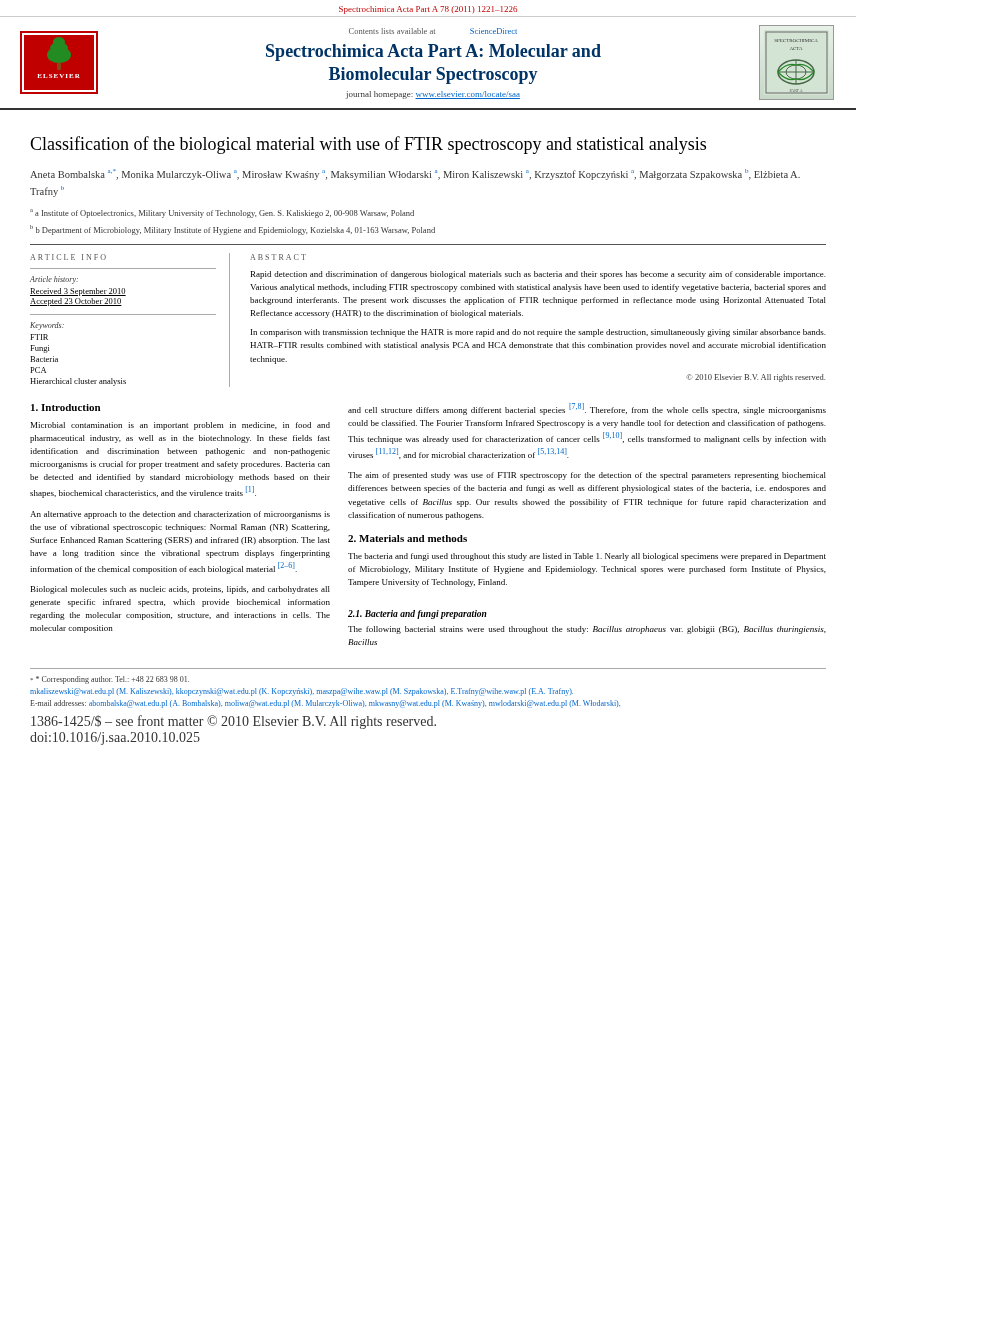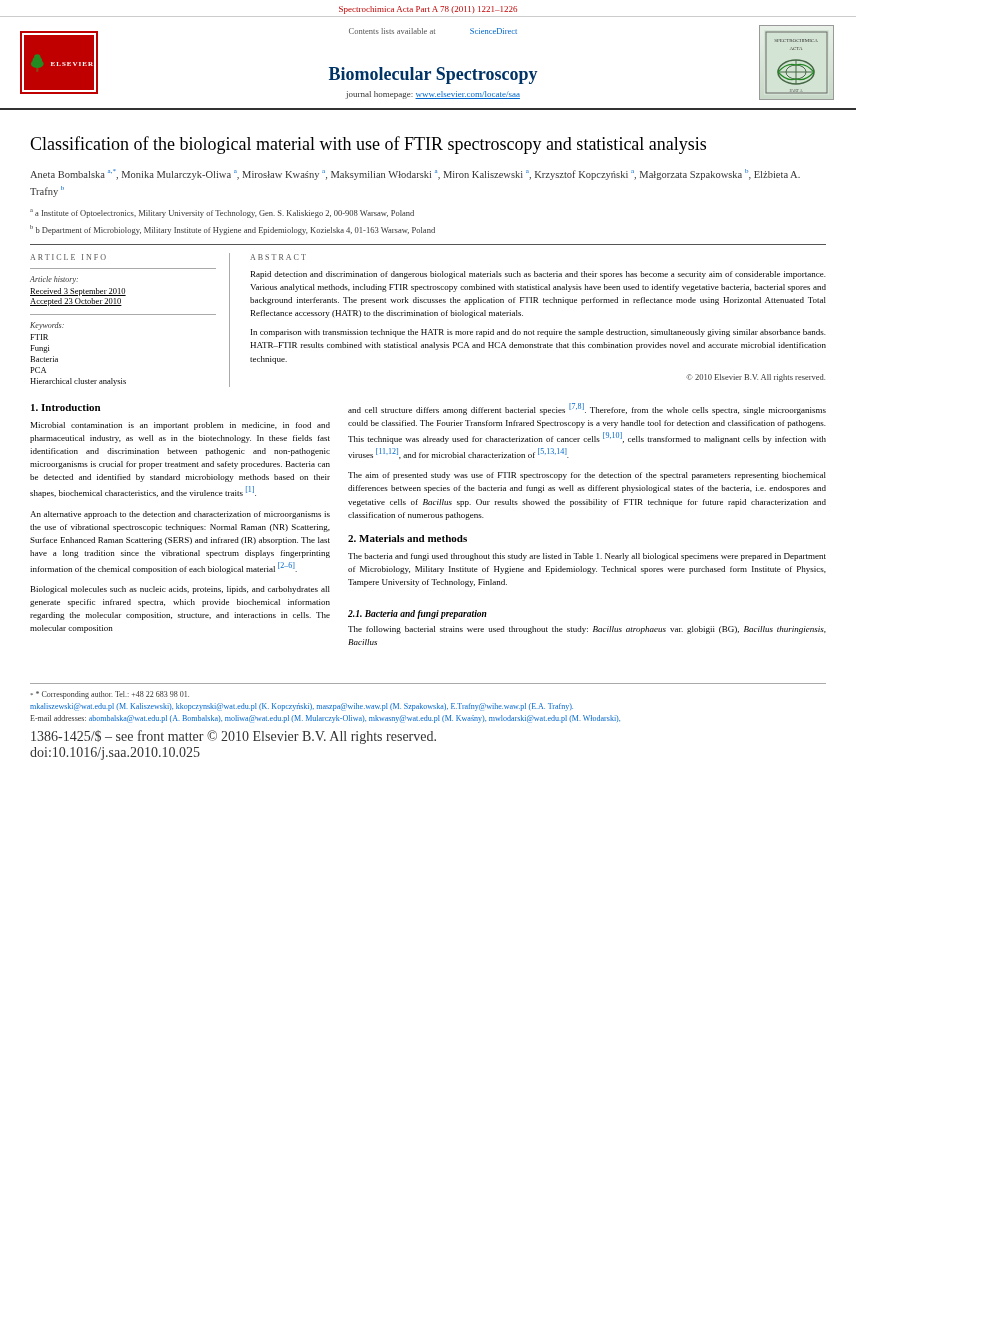--- a/index.html
+++ b/index.html
@@ -50,21 +50,21 @@
       display: inline-block;
     }
 
     .elsevier-logo-inner {
       background: #c00000;
       width: 70px;
       height: 55px;
       display: flex;
       align-items: center;
       justify-content: flex-start;
-      flex-direction: row;
+      flex-direction: column;
     }
 
     .elsevier-tree {
       width: 50px;
       height: 35px;
     }
 
     .elsevier-text {
       color: #fff;
       font-size: 7px;
@@ -321,21 +321,21 @@
 
     .ref-link {
       color: #0066cc;
       font-size: 8px;
       vertical-align: super;
       text-decoration: none;
     }
 
     
     .page-footer {
-      margin-top: 34px;
+      margin-top: 19px;
       border-top: 1px solid #aaa;
       padding-top: 6px;
       font-size: 8px;
       color: #333;
     }
 
     .footnote-line {
       margin-bottom: 3px;
       font-size: 8px;
     }
@@ -379,21 +379,21 @@
         </div>
       </div>
     </div>
 
     <div class="journal-center">
       <div class="sciencedirect-line">
         <span>Contents lists available at</span>
         <a href="#">ScienceDirect</a>
       </div>
       <div class="journal-title">
-        <br>
+        <span>Spectrochimica Acta Part A: Molecular and</span><br>
         <span>Biomolecular Spectroscopy</span>
       </div>
       <div class="journal-subtitle">
         <span>journal homepage:</span>
         <a href="#" style="color:#0066cc;">www.elsevier.com/locate/saa</a>
       </div>
     </div>
 
     <div class="journal-logo-box">
       <div class="spectrochimica-logo">

